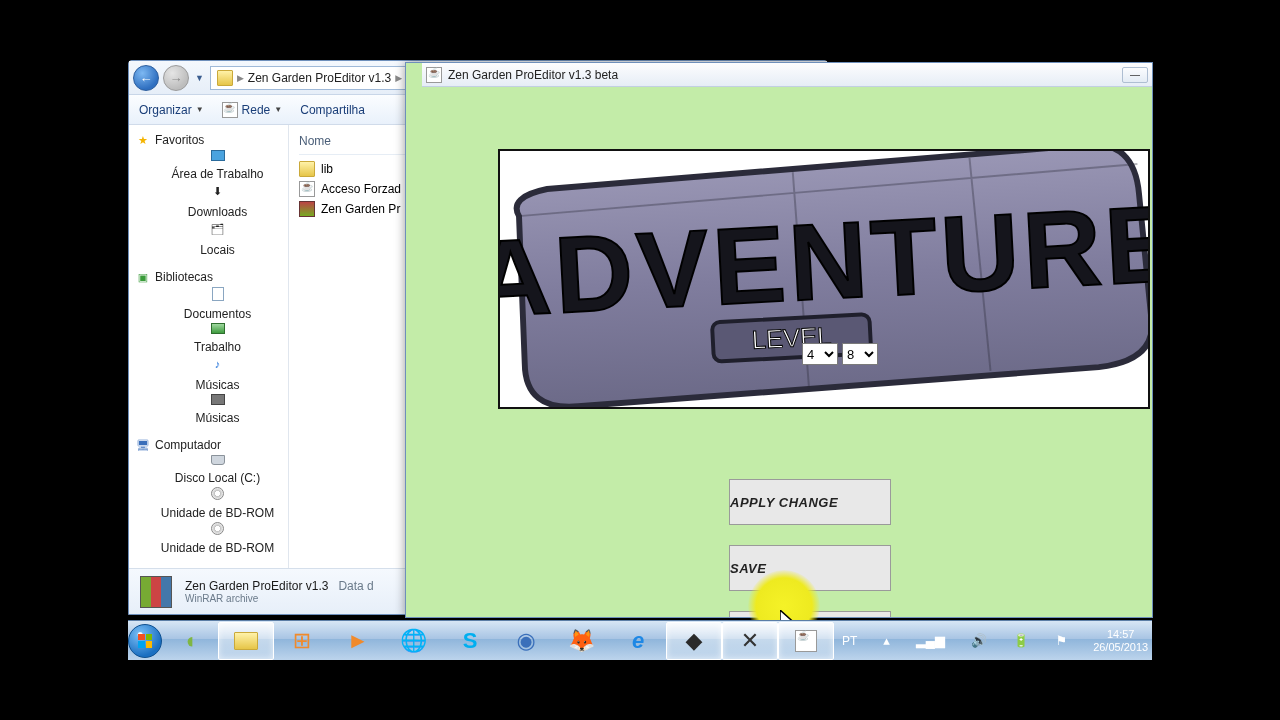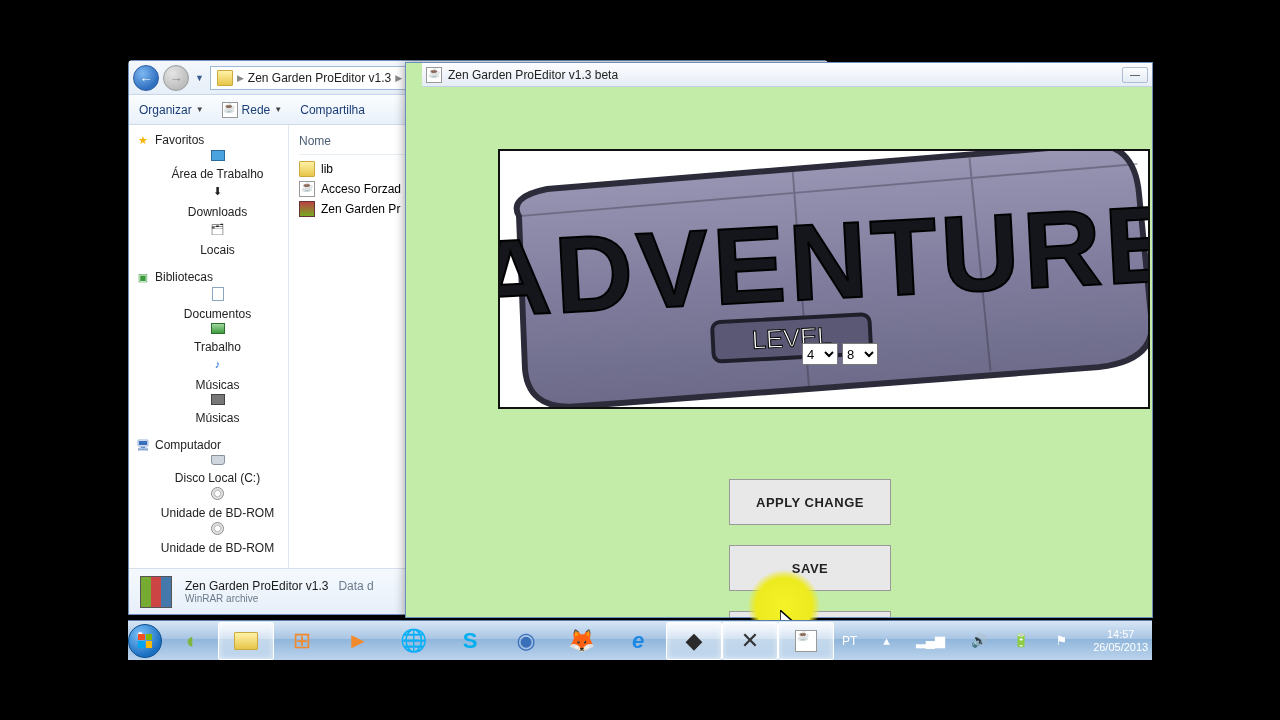--- a/index.html
+++ b/index.html
@@ -125,21 +125,21 @@
     border:1px solid #7a7a7a;
   }
 
   .btncol{
     position:absolute; left:323px; top:392px;
     width:162px; display:flex; flex-direction:column; gap:20px;
   }
   .jbtn{
     height:46px; background:#e8e8e8; border:1px solid #9a9a9a;
     font-size:13px; letter-spacing:.5px; font-weight:700; color:#222;
-    display:flex; align-items:center; justify-content:center;
+    display:flex; align-items:center; justify-content:flex-start;font-style:italic;
   }
   .jbtn.partial{ height:10px; border-bottom:none; }
 
   
   .highlight{
     position:absolute; left:748px; top:570px;
     width:72px;height:72px;border-radius:50%;
     background:radial-gradient(circle,#f5f227 0%,#eeea20 55%,rgba(238,234,32,0) 72%);
     pointer-events:none;
   }

